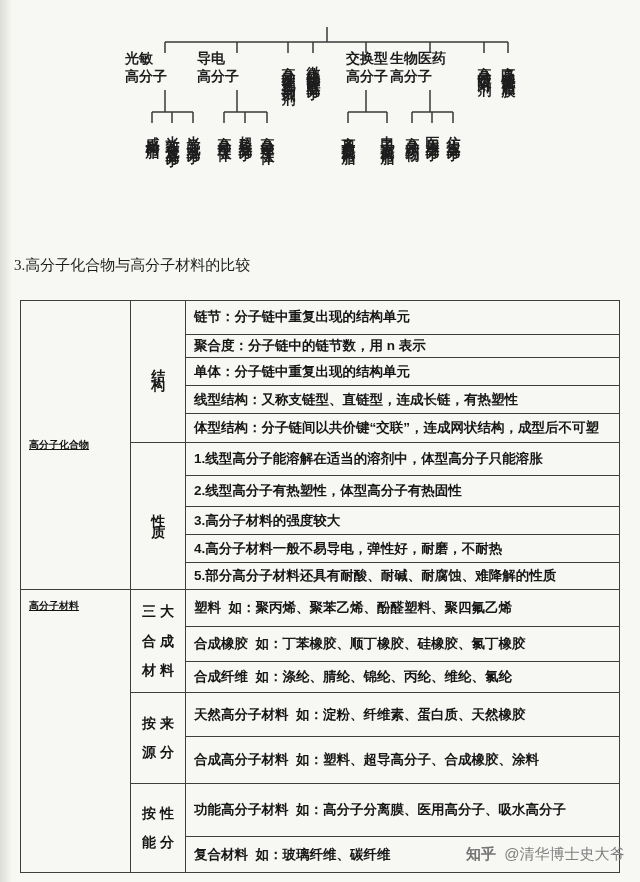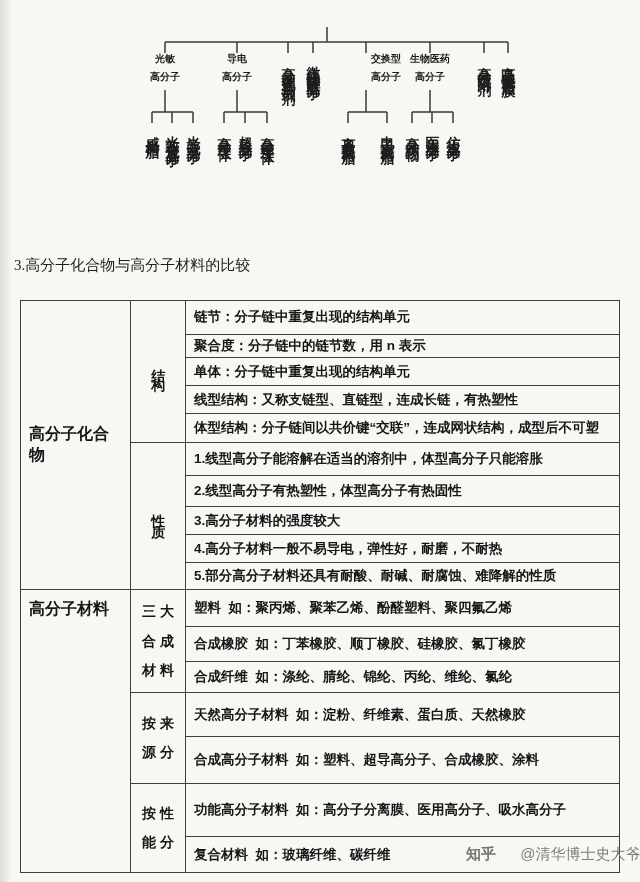--- a/index.html
+++ b/index.html
@@ -8,42 +8,42 @@
     background:#f7f7f4;color:#1d1d1d;
     font-family:"Liberation Serif","DejaVu Serif",serif;
   }
   .edge-shadow{position:absolute;left:0;top:0;width:12px;height:100%;
     background:linear-gradient(to right,#dddcd6,rgba(221,220,214,0));}
   
   .tree{position:absolute;left:0;top:0;width:640px;height:256px;}
   .tree svg{position:absolute;left:0;top:0;}
   .troot{position:absolute;top:6px;left:267px;width:120px;text-align:center;
     font-size:16px;font-weight:700;letter-spacing:1px;}
-  .tlabel{position:absolute;top:50px;width:80px;text-align:center;
-    font-size:10px;font-weight:700;line-height:18px;}
+  .tlabel{position:absolute;top:50px;width:80px;
+    font-size:14px;font-weight:700;line-height:18px;}
   .tlabel span{display:block;}
   .vtext{position:absolute;writing-mode:vertical-rl;text-orientation:upright;
     font-size:14px;font-weight:700;letter-spacing:3px;line-height:18px;}
   
   .section-title{position:absolute;left:14px;top:256px;font-size:15px;font-weight:400;}
   
   table.cmp{position:absolute;left:20px;top:300px;width:600px;
     border-collapse:collapse;table-layout:fixed;
     font-family:"Liberation Sans","DejaVu Sans",sans-serif;
     font-size:13.5px;font-weight:700;color:#161616;}
   table.cmp td{border:1.4px solid #3e3e3e;padding:2px 8px;vertical-align:middle;}
-  td.c1{width:110px;font-size:16px;padding-left:10px;}
+  td.c1{width:110px;font-size:10px;padding-left:10px;text-decoration:underline;}
   td.c1.top-align{vertical-align:top;padding-top:9px;}
   td.c2{width:55px;text-align:center;white-space:pre-line;line-height:2.1;font-size:14px;padding:2px 2px;}
   td.c3{white-space:pre-wrap;line-height:1.35;}
   .vchar{writing-mode:vertical-rl;text-orientation:upright;letter-spacing:9px;display:inline-block;}
   
   .watermark{position:absolute;left:466px;top:845px;font-size:15px;color:#7f7f7f;
     font-family:"Liberation Sans","DejaVu Sans",sans-serif;white-space:nowrap;}
-  .watermark .logo{font-weight:700;color:#747474;margin-right:20px;}
+  .watermark .logo{font-weight:700;color:#747474;margin-right:4px;}
 </style>
 </head>
 <body>
 
 <div class="edge-shadow"></div>
 
 <div class="tree">
   <svg width="640" height="256">
     <path d="M327 27 V42 M165 42 H508
              M165 42 V53 M237 42 V53 M288 42 V53 M313 42 V53 M366 42 V53 M430 42 V53 M484 42 V53 M508 42 V53

